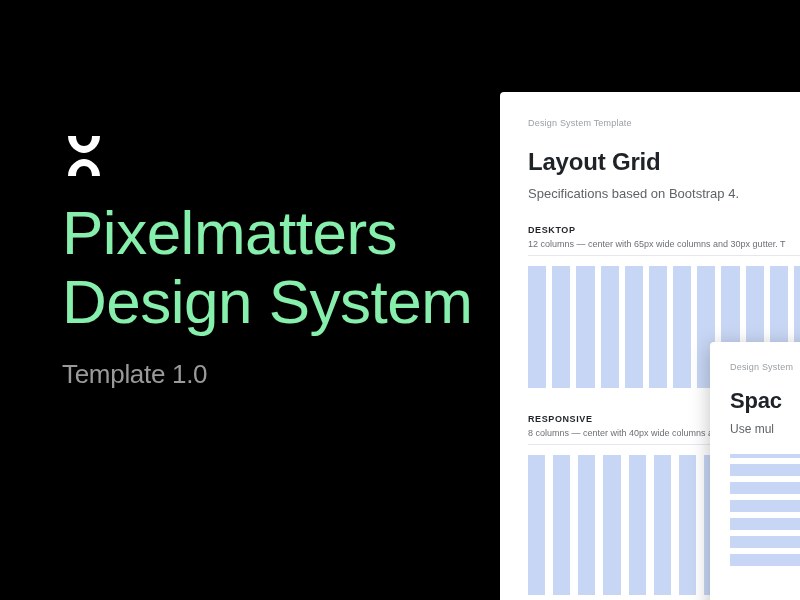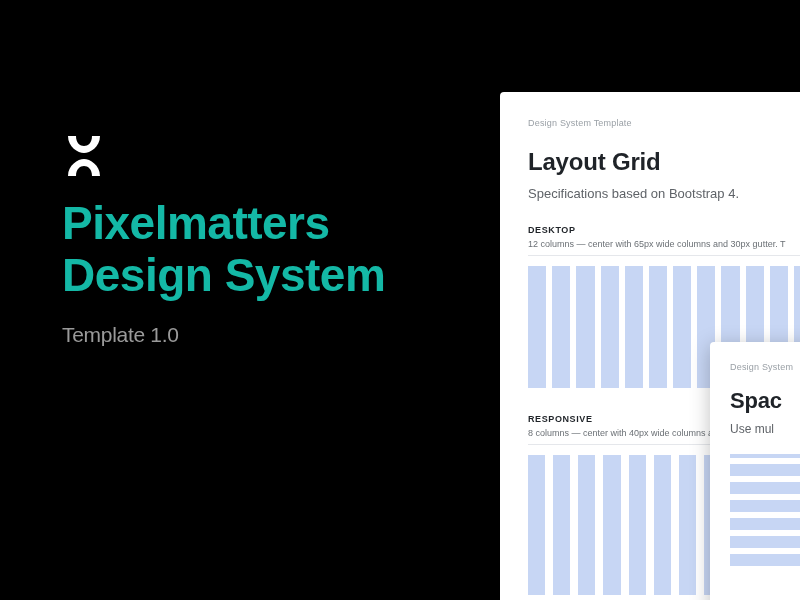--- a/index.html
+++ b/index.html
@@ -13,29 +13,29 @@
     position: absolute;
     left: 62px;
     top: 134px;
     color: #ffffff;
   }
   .logo {
     margin-bottom: 20px;
   }
   .logo svg { display: block; }
   .title {
-    font-size: 46px;
-    font-weight: 700;
+    font-size: 62px;
+    font-weight: 400;
     line-height: 1.12;
     letter-spacing: -0.5px;
-    color: #14b8a6;
+    color: #86efac;
   }
   .subtitle {
     margin-top: 22px;
-    font-size: 21px;
+    font-size: 26px;
     font-weight: 400;
     color: #9a9a9a;
     letter-spacing: -0.3px;
   }
 
   
   .card {
     position: absolute;
     background: #ffffff;
     border-radius: 4px;

